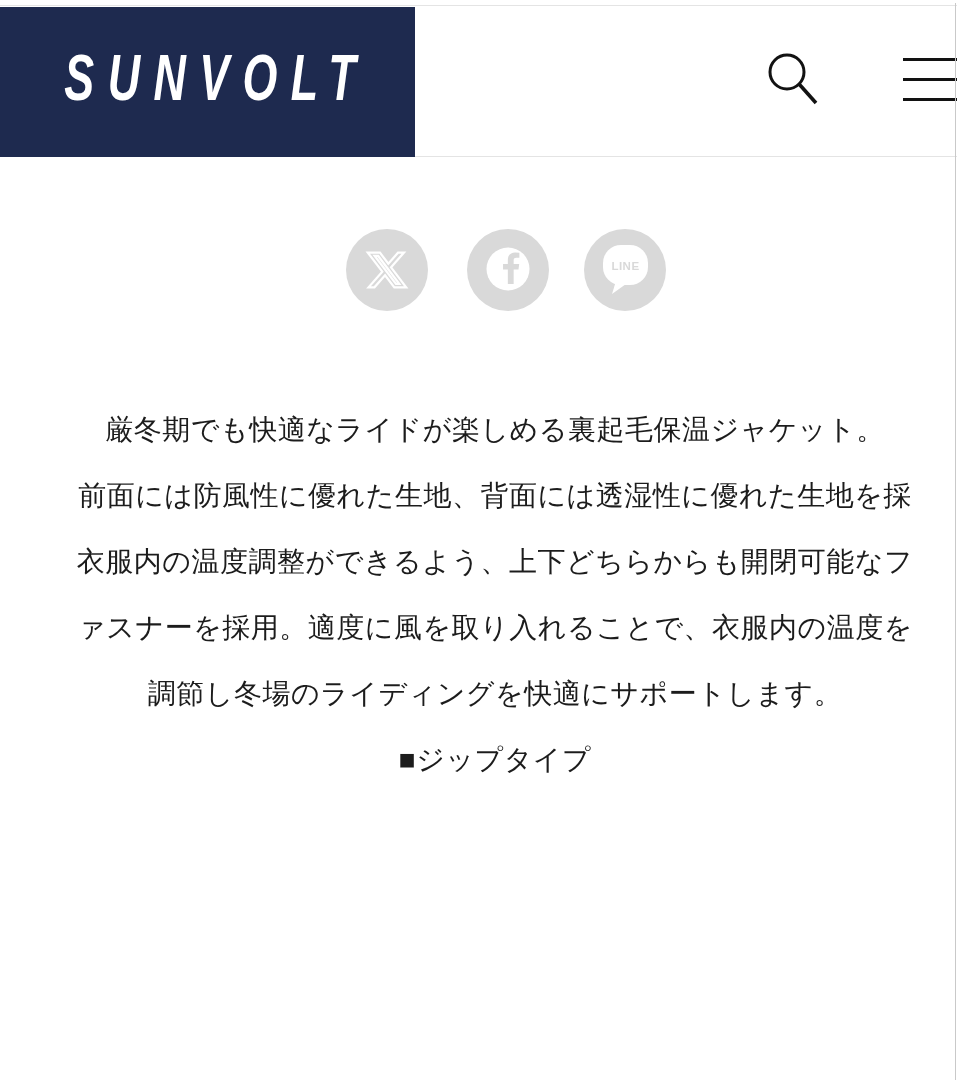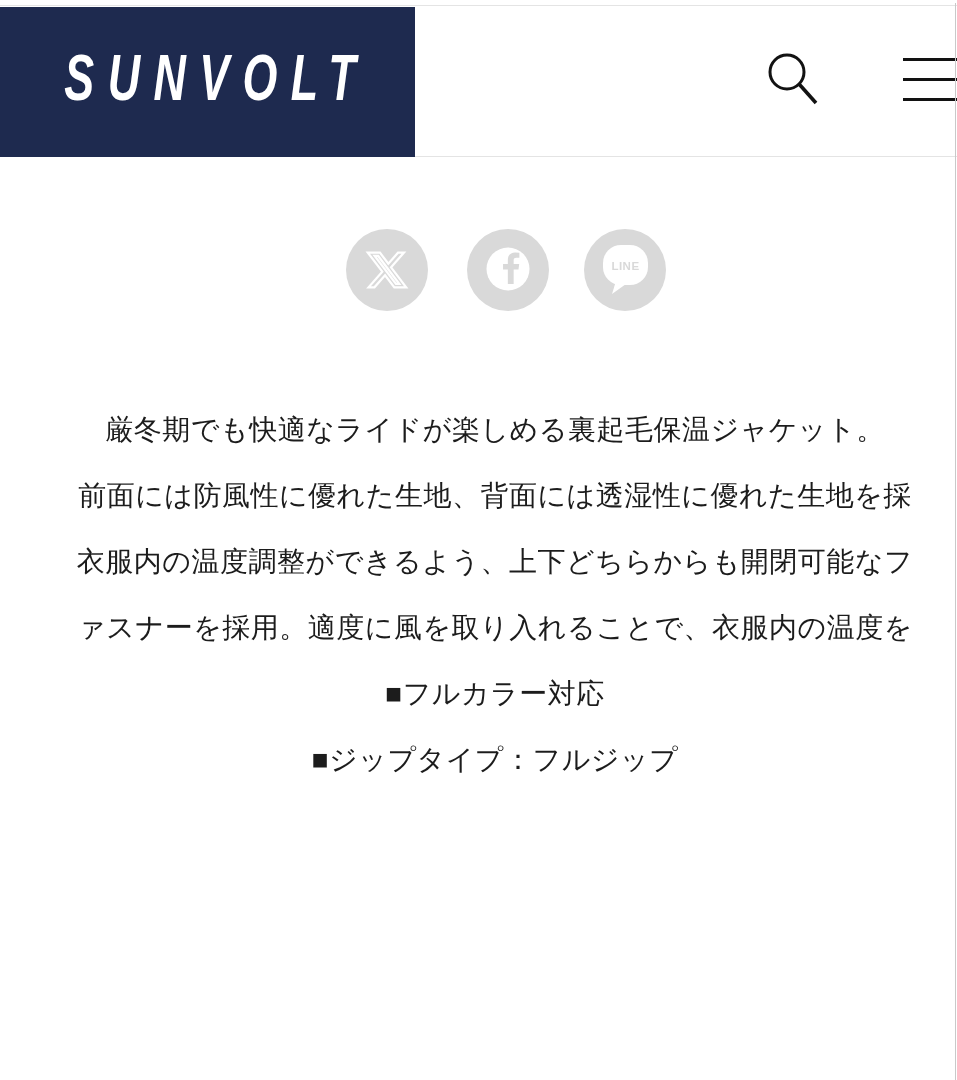--- a/index.html
+++ b/index.html
@@ -139,16 +139,16 @@
       </svg>
     </a>
 
   </div>
 
   <section class="description">
     <div class="line">厳冬期でも快適なライドが楽しめる裏起毛保温ジャケット。</div>
     <div class="line">前面には防風性に優れた生地、背面には透湿性に優れた生地を採</div>
     <div class="line">衣服内の温度調整ができるよう、上下どちらからも開閉可能なフ</div>
     <div class="line">ァスナーを採用。適度に風を取り入れることで、衣服内の温度を</div>
-    <div class="line">■フルカラー対応</div>
-    <div class="line">■ジップタイプ：フルジップ</div>
+    <div class="line">調節し冬場のライディングを快適にサポートします。</div>
+    <div class="line">■ジップタイプ</div>
   </section>
 </main>
 
 </body></html>

